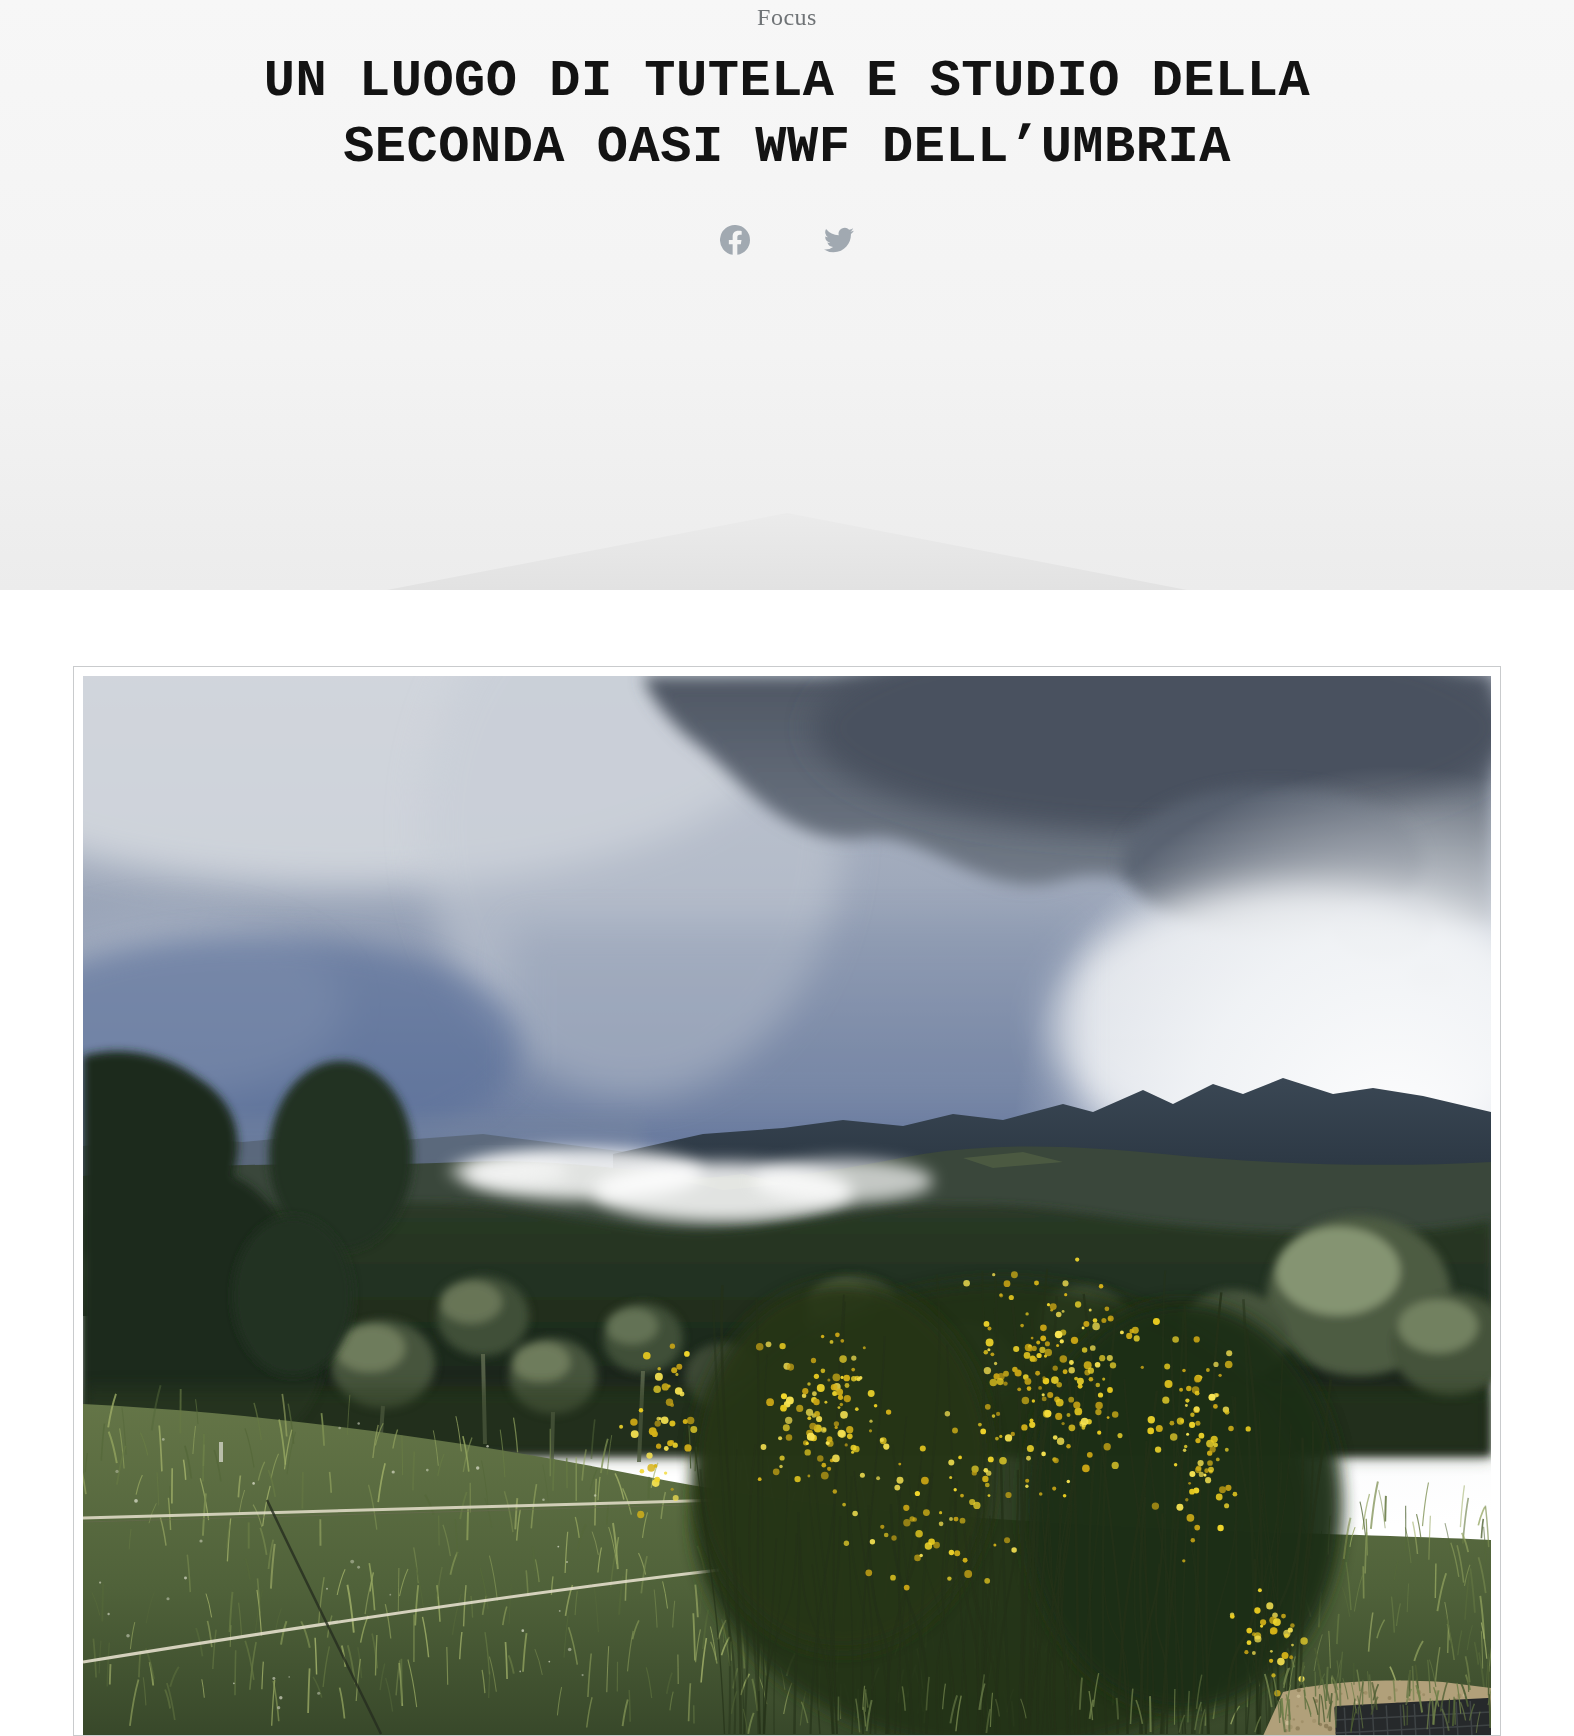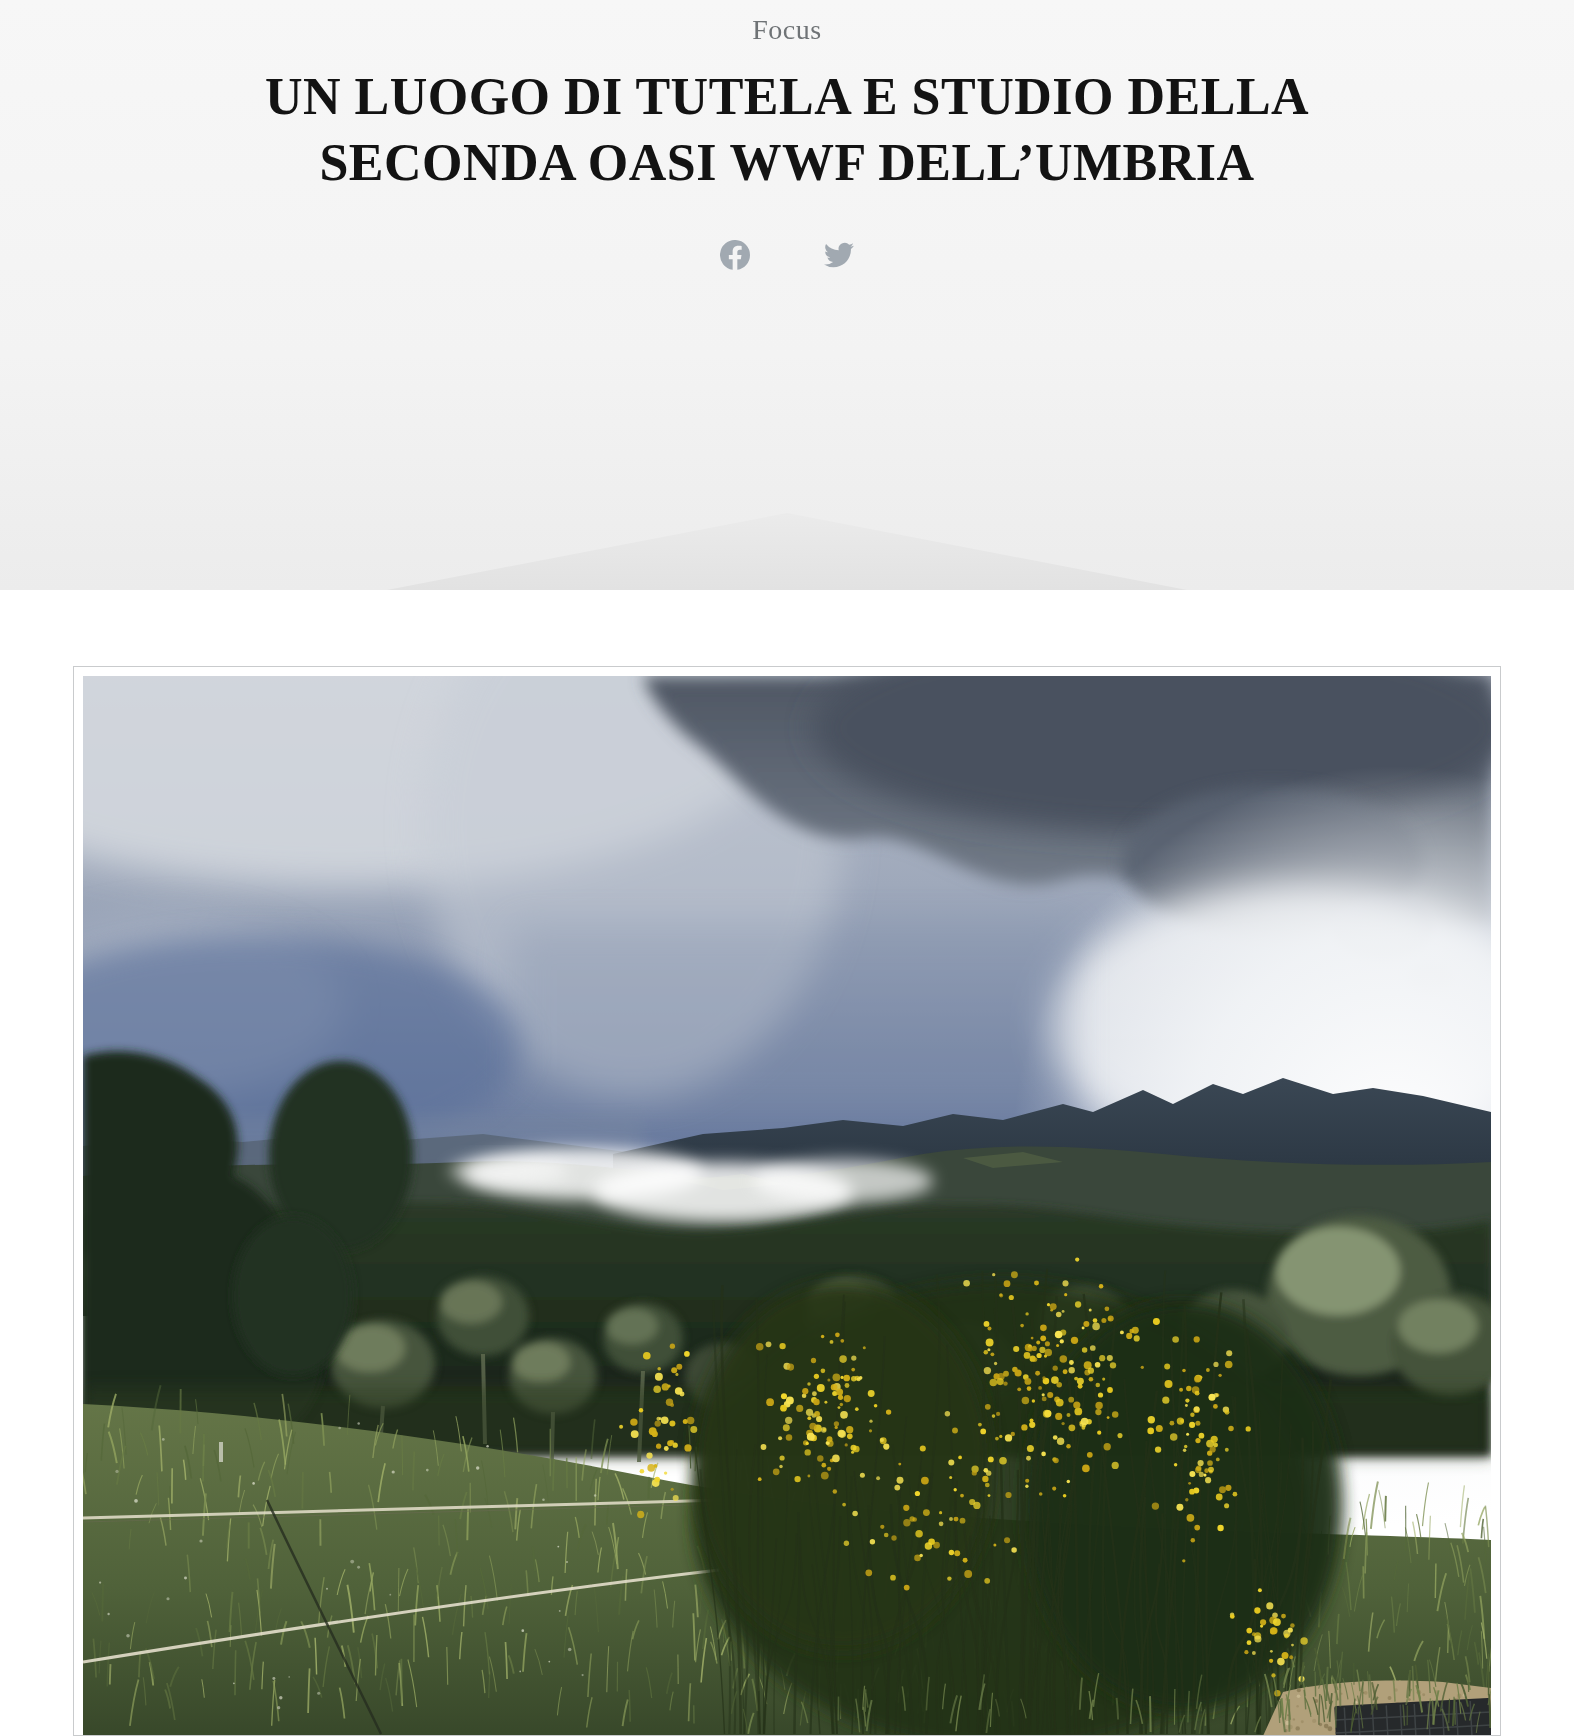--- a/index.html
+++ b/index.html
@@ -2,24 +2,24 @@
 <html><head>
 <meta charset="utf-8">
 <style>
   html,body{margin:0;padding:0;width:1574px;height:1736px;overflow:hidden;background:#ffffff;}
   body{font-family:"Liberation Serif","DejaVu Serif",serif;}
 
   
   .hero{position:relative;width:100%;height:590px;
         background:linear-gradient(180deg,#f7f7f7 0%,#f3f3f3 60%,#ececec 100%);
         text-align:center;overflow:hidden;}
-  .category{padding-top:14px;font-size:28px;color:#6f7376;letter-spacing:0.5px;}
+  .category{padding-top:4px;font-size:24px;color:#6f7376;letter-spacing:0.5px;}
   .title{margin:18px auto 0;max-width:1200px;color:#131313;font-size:52px;line-height:66px;
          font-weight:700;letter-spacing:0.5px;}
-  .title .tline{display:block;}
+  .title .tline{display:block;font-family:Liberation Mono, monospace;}
   .share-row{margin-top:44px;display:flex;justify-content:center;align-items:center;gap:74px;}
   .share-btn{width:30px;height:30px;cursor:pointer;display:inline-block;}
   .share-btn svg{width:30px;height:30px;fill:#a1a9b1;}
   .chevron{position:absolute;bottom:0;left:50%;transform:translateX(-50%);
            width:800px;height:77px;
            background:linear-gradient(180deg,#ebebeb 0%,#e2e2e2 100%);
            clip-path:polygon(50% 0,100% 100%,0 100%);}
 
   
   .figure-wrap{margin:76px auto 0;width:1428px;height:1070px;box-sizing:border-box;

